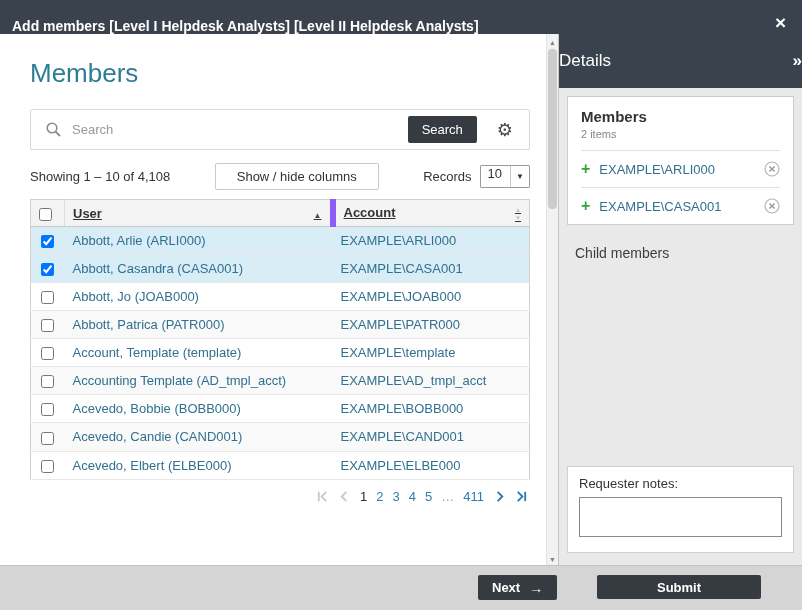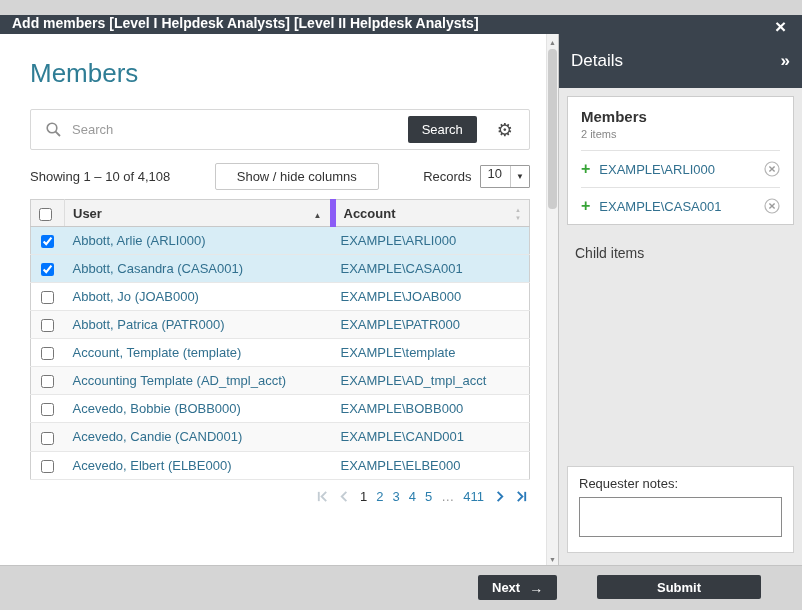--- a/index.html
+++ b/index.html
@@ -8,23 +8,23 @@
     font-family:"Liberation Sans", sans-serif;
     font-size:13px;
     color:#333;
     background:#d5d5d5;
     position:relative;
     overflow:hidden;
   }
 
   
   .titlebar {
-    position:absolute; left:0; top:15px; width:802px; height:34px;
+    position:absolute; left:0; top:0; width:802px; height:34px;
     background:#3a434d; color:#fff;
-    display:flex; align-items:flex-start; padding:0 10px 0 12px;
+    display:flex; align-items:flex-end; padding:0 10px 0 12px;
   }
   .titlebar .title { flex:1; font-size:14px; font-weight:bold; }
   .titlebar .close { font-size:19px; line-height:1; padding:2px 6px; cursor:pointer; font-weight:bold; }
 
   
   .main-panel {
     position:absolute; left:0; top:34px; width:558px; height:531px;
     background:#fff;
   }
   .main-content {
@@ -71,21 +71,21 @@
 
   
   table.users { width:100%; border-collapse:collapse; border:1px solid #cfcfcf; }
   table.users thead th {
     background:#f3f3f3; font-weight:bold; text-align:left;
     padding:5px 8px; border-bottom:1px solid #c8c8c8; font-size:13px;
   }
   th.cb-col, td.cb-cell { width:34px; text-align:center; }
   th.user-col { width:268px; border-left:1px solid #ddd; }
   th.account-col { border-left:6px solid #8b5cf6; }
-  .th-flex { display:flex; align-items:flex-end; justify-content:space-between; }
+  .th-flex { display:flex; align-items:flex-start; justify-content:space-between;text-decoration:underline; }
   .sort-asc::before { content:"▲"; font-size:8px; color:#4a4a4a; }
   .sort-both { display:flex; flex-direction:column; line-height:5px; }
   .sort-both i::before { font-size:6px; color:#bdbdbd; font-style:normal; }
   .sort-both i.up::before { content:"▲"; }
   .sort-both i.dn::before { content:"▼"; }
 
   table.users td { padding:6px 8px; border-bottom:1px solid #e7e7e7; font-size:13px; background:#fff; }
   tbody tr:nth-child(even) td { background:#f9f9f9; }
   tbody tr.selected td { background:#d8edf6;margin-top:14px; }
   .link { color:#31708f; cursor:pointer; }
@@ -120,21 +120,21 @@
 
   
   .details-panel {
     position:absolute; left:558px; top:34px; width:244px; height:531px;
     background:#e9e9e9; border-left:1px solid #c5c5c5;
     display:flex; flex-direction:column;
   }
   .details-header {
     height:54px; background:#3a434d; color:#fff; flex:0 0 54px;
     display:flex; align-items:center; justify-content:space-between;
-    padding:0 12px; font-size:17px;
+    padding:0 0; font-size:17px;
   }
   .details-header .collapse { font-size:17px; cursor:pointer; font-weight:bold; }
   .details-body { flex:1; display:flex; flex-direction:column; padding:8px 8px 12px; overflow:hidden; }
 
   .members-card { background:#fff; border:1px solid #cccccc; padding:11px 13px 0; }
   .members-card h3 { font-size:15px; color:#333; font-weight:bold; }
   .items-count { font-size:11px; color:#878787; margin:3px 0 10px; }
   .member-item {
     display:flex; align-items:center; gap:9px;
     padding:10px 0; border-top:1px solid #e2e2e2;
@@ -396,21 +396,21 @@
             <div class="member-item">
     <span class="plus">+</span>
     <span class="label">EXAMPLE\CASA001</span>
     <svg width="16" height="16" viewBox="0 0 16 16">
       <circle cx="8" cy="8" r="7" fill="#ffffff" stroke="#b5b5b5" stroke-width="1.2"></circle>
       <path d="M5.4 5.4l5.2 5.2M10.6 5.4l-5.2 5.2" stroke="#9a9a9a" stroke-width="1.4"></path>
     </svg>
   </div>
           </div>
       </div>
-      <div class="child-groups">Child items</div>
+      <div class="child-groups">Child members</div>
       <div class="notes-card">
         <label>Requester notes:</label>
         <textarea style=""></textarea>
       </div>
     </div>
   </div>
 
   <div class="footer">
     <button class="btn-dark submit-btn">Submit</button>
     <button class="btn-dark next-btn">

